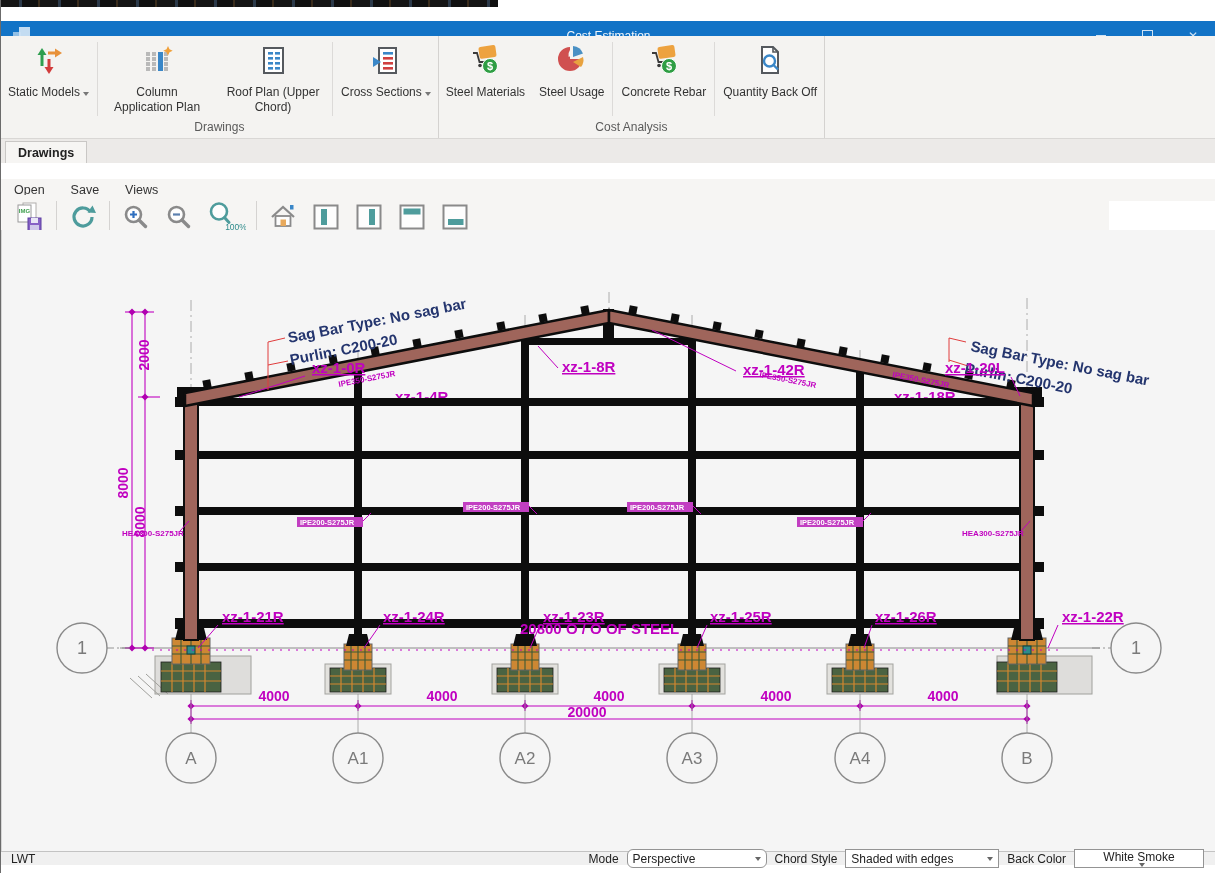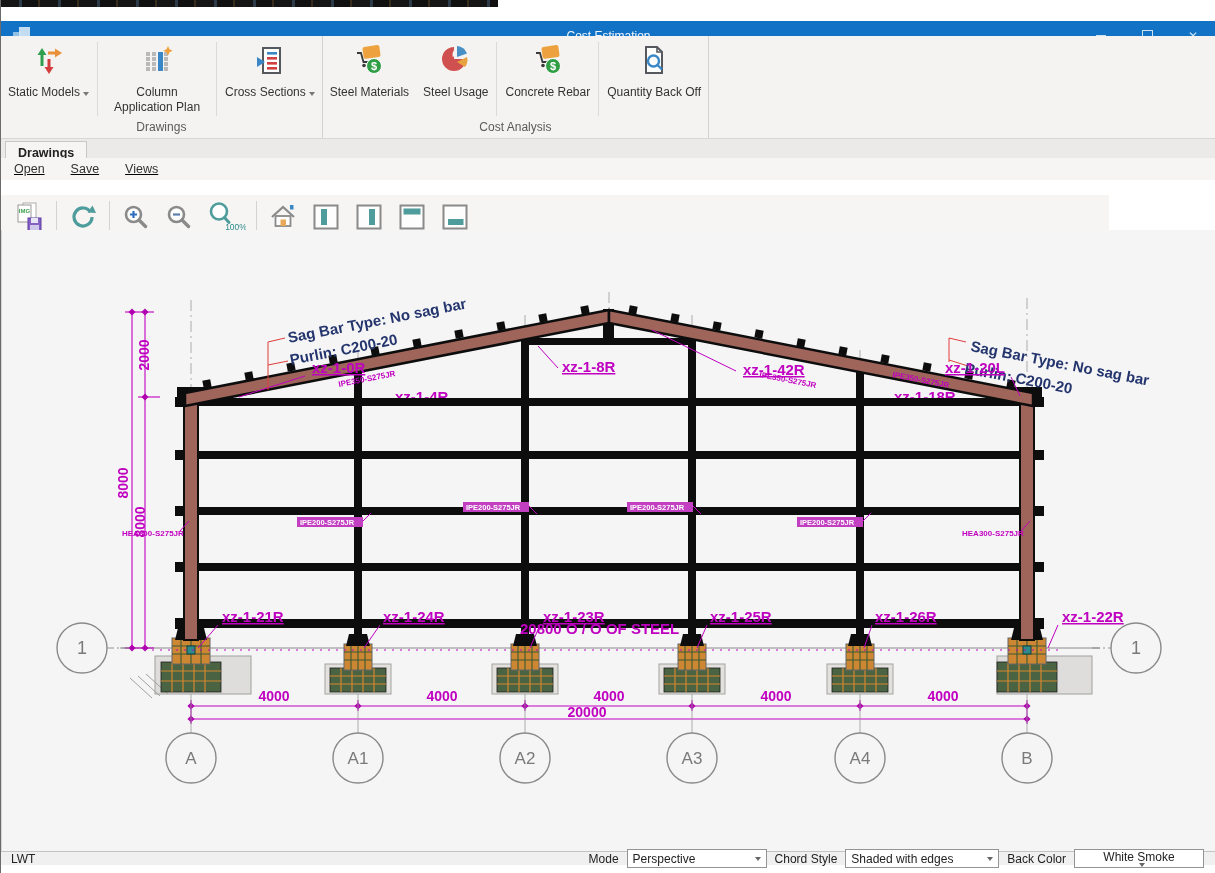--- a/index.html
+++ b/index.html
@@ -31,39 +31,39 @@
   .rbtn{display:flex;flex-direction:column;align-items:center;padding:6px 7px 0;cursor:pointer;}
   .ricon{height:36px;display:flex;align-items:center;justify-content:center;}
   .rlabel{font-size:12px;color:#333;text-align:center;line-height:1.25;margin-top:7px;max-width:102px;}
   .chev{display:inline-block;width:0;height:0;border-left:3.5px solid transparent;border-right:3.5px solid transparent;border-top:4px solid #777;margin-left:3px;}
 
   
   .tabstrip{position:absolute;top:139px;left:0;width:1215px;height:24px;background:#eceae8;display:flex;align-items:flex-end;padding-left:4px;box-sizing:border-box;}
   .tab{background:#f6f5f3;border:1px solid #c9c7c5;border-bottom:none;padding:4px 12px 3px;font-size:12.5px;font-weight:bold;color:#222;}
 
   
-  .menurow{position:absolute;top:158px;left:0;width:1215px;height:22px;background:#f6f5f3;display:flex;align-items:center;gap:26px;padding-left:13px;box-sizing:border-box;text-decoration:underline;}
+  .menurow{position:absolute;top:179px;left:0;width:1215px;height:22px;background:#f6f5f3;display:flex;align-items:center;gap:26px;padding-left:13px;box-sizing:border-box;text-decoration:underline;}
   .menu-item{font-size:12.5px;color:#333;cursor:pointer;}
   .toolbar{position:absolute;top:195px;left:0;width:1108px;height:45px;background:#f6f5f3;border-bottom:1px solid #d2d0ce;display:flex;align-items:center;gap:9px;padding-left:12px;box-sizing:border-box;}
   .tbtn{width:34px;height:36px;display:flex;align-items:center;justify-content:center;cursor:pointer;}
   .tsep{width:1px;height:32px;background:#d5d3d1;}
 
   
   .canvas{position:absolute;top:230px;left:0;width:1215px;height:621px;background:#f5f5f5;border-left:1px solid #d6d6d6;box-sizing:border-box;}
   .canvas svg text{font-family:"Liberation Sans",sans-serif;}
 
   
   .statusbar{position:absolute;top:851px;left:0;width:1215px;height:14px;background:#f0f0f0;border-top:1px solid #c3c3c3;display:flex;align-items:center;font-size:12px;color:#222;box-sizing:border-box;}
   .sb-left{padding-left:10px;flex:1;}
   .sb-right{display:flex;align-items:center;gap:6px;padding-right:12px;}
   .sb-label{color:#222;padding:0 2px;}
   .combo{height:17px;border:1px solid #949494;background:#fff;display:flex;align-items:center;padding:0 5px;font-size:12px;cursor:pointer;}
   .combo .cval{flex:1;white-space:nowrap;overflow:hidden;}
   .caret{width:0;height:0;border-left:3.5px solid transparent;border-right:3.5px solid transparent;border-top:4px solid #666;margin-left:6px;}
-  .w-mode{width:128px;} .w-vis{width:142px;} .w-back{width:118px;flex-direction:column;}
+  .w-mode{width:128px;border-radius:6px;} .w-vis{width:142px;} .w-back{width:118px;flex-direction:column;}
 </style>
 </head>
 <body>
 
 <div id="window">
 
   <div class="artifact"></div>
 
   <div class="titlebar">
     <div class="app-icon">
@@ -117,20 +117,38 @@
                 <rect x="23" y="8" width="4" height="4"></rect>
                   <rect x="23" y="13" width="4" height="4"></rect>
                   <rect x="23" y="18" width="4" height="4"></rect>
                   <rect x="23" y="23" width="4" height="4"></rect>
               </g>
               <rect x="17" y="8" width="5" height="19" fill="#3a87c8"></rect>
               <path d="M27 2 l1.5 3.2 3.2 1.5 -3.2 1.5 -1.5 3.2 -1.5 -3.2 -3.2 -1.5 3.2 -1.5 z" fill="#f0a03a"></path>
             </svg>
           </div>
           <div class="rlabel">Column Application Plan</div>
+        </div>
+        <div class="rbtn">
+          <div class="ricon">
+            <svg width="32" height="32" viewBox="0 0 32 32">
+              <rect x="7" y="4" width="19" height="25" fill="#fff" stroke="#55595e" stroke-width="2"></rect>
+              <g fill="#3a87c8">
+                <rect x="11" y="8" width="5" height="2.6"></rect>
+                  <rect x="18" y="8" width="5" height="2.6"></rect>
+                <rect x="11" y="13" width="5" height="2.6"></rect>
+                  <rect x="18" y="13" width="5" height="2.6"></rect>
+                <rect x="11" y="18" width="5" height="2.6"></rect>
+                  <rect x="18" y="18" width="5" height="2.6"></rect>
+                <rect x="11" y="23" width="5" height="2.6"></rect>
+                  <rect x="18" y="23" width="5" height="2.6"></rect>
+              </g>
+            </svg>
+          </div>
+          <div class="rlabel">Roof Plan (Upper Chord)</div>
         </div>
         <div class="rsep"></div>
         <div class="rbtn">
           <div class="ricon">
             <svg width="32" height="32" viewBox="0 0 32 32">
               <rect x="9" y="4" width="17" height="25" fill="#fff" stroke="#55595e" stroke-width="2"></rect>
               <rect x="13" y="8" width="10" height="2.6" fill="#3a87c8"></rect>
               <rect x="13" y="13" width="10" height="2.6" fill="#d04040"></rect>
               <rect x="13" y="18" width="10" height="2.6" fill="#d04040"></rect>
               <rect x="13" y="23" width="10" height="2.6" fill="#d04040"></rect>

